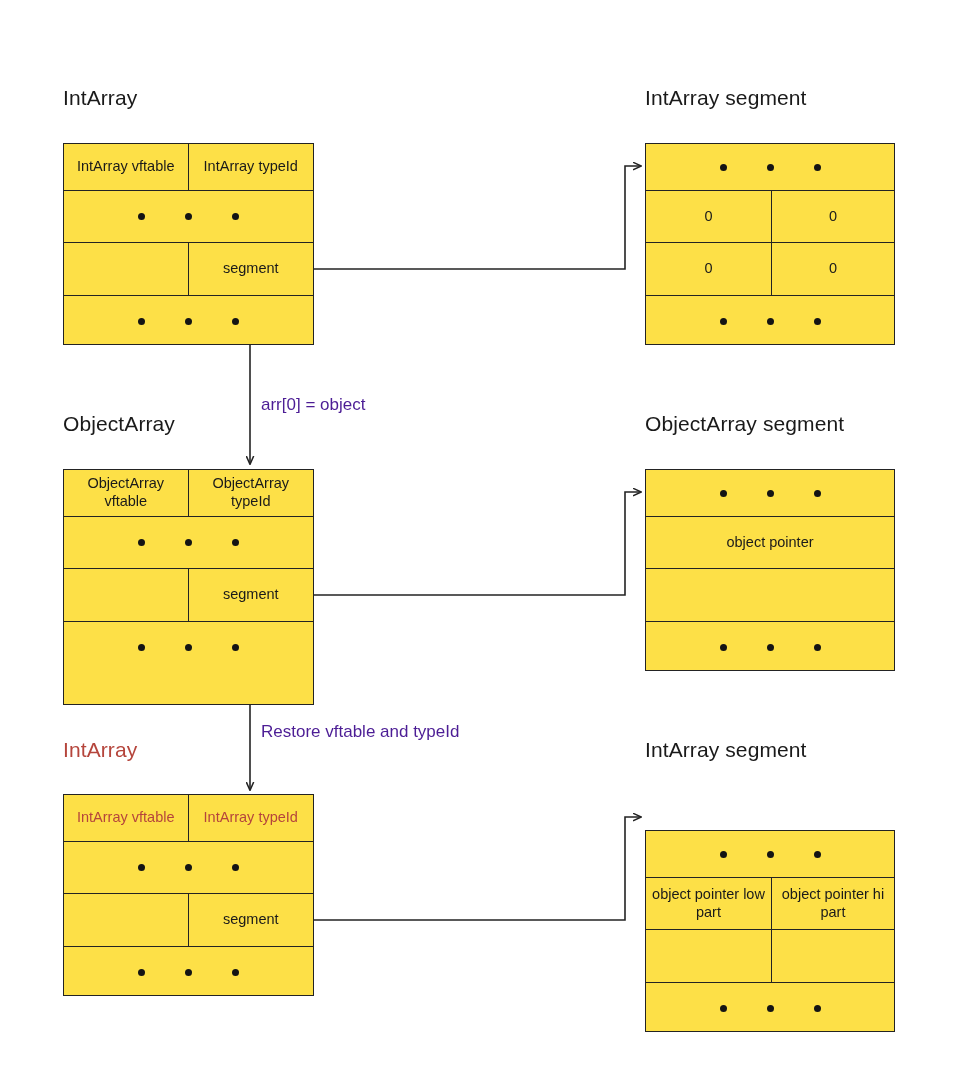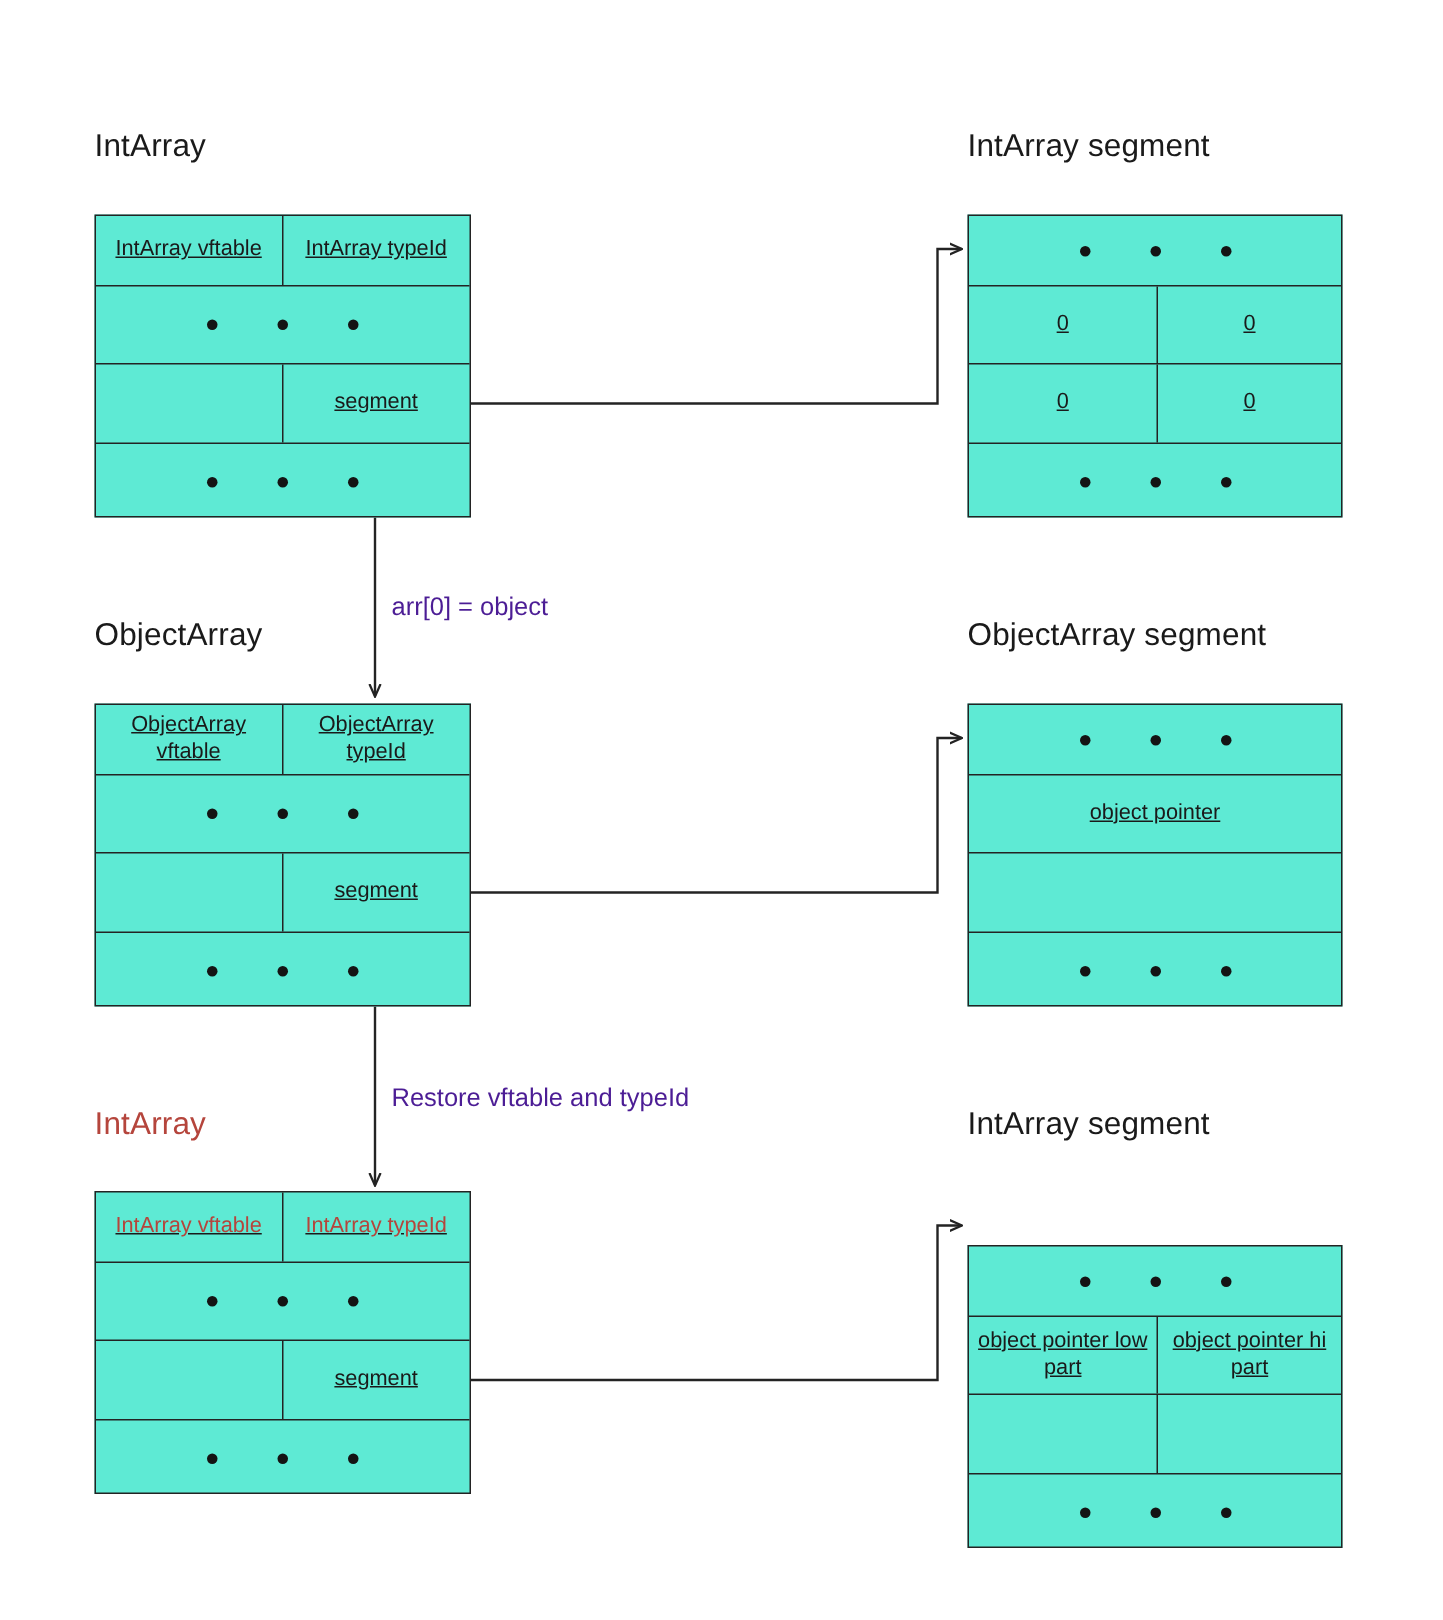--- a/index.html
+++ b/index.html
@@ -30,22 +30,21 @@
     white-space: nowrap;
     letter-spacing: 0.1px;
   }
   .title.red { color: #b5453c; }
 
   
   .struct {
     position: absolute;
     box-sizing: border-box;
     border: 1.6px solid #232323;
-    background: #5eead4;
-    text-decoration: underline;
+    background: #fde047;
   }
   .srow {
     position: relative;
     box-sizing: border-box;
     display: flex;
     width: 100%;
     border-bottom: 1.6px solid #232323;
   }
   .srow:last-child { border-bottom: none; }
   .scell {
@@ -179,21 +178,21 @@
       </div>
     </div>
   </div>
 
   <div class="wire-label" style="left:261px; top:395px;">arr[0] = object</div>
 
   <div class="title" style="left:63px; top:412px;">ObjectArray</div>
 
   <div class="title" style="left:645px; top:412px;">ObjectArray segment</div>
 
-  <div class="struct" style="left:63px; top:469px; width:251px; height:202px;">
+  <div class="struct" style="left:63px; top:469px; width:251px; height:236px;">
     <div class="srow" style="height:47px;">
       <div class="scell half divider">ObjectArray vftable</div>
       <div class="scell half">ObjectArray typeId</div>
     </div>
     <div class="srow" style="height:52px;">
       <div class="scell full">
         <span class="dots">
           <i class="dot"></i>
           <i class="dot"></i>
           <i class="dot"></i>

